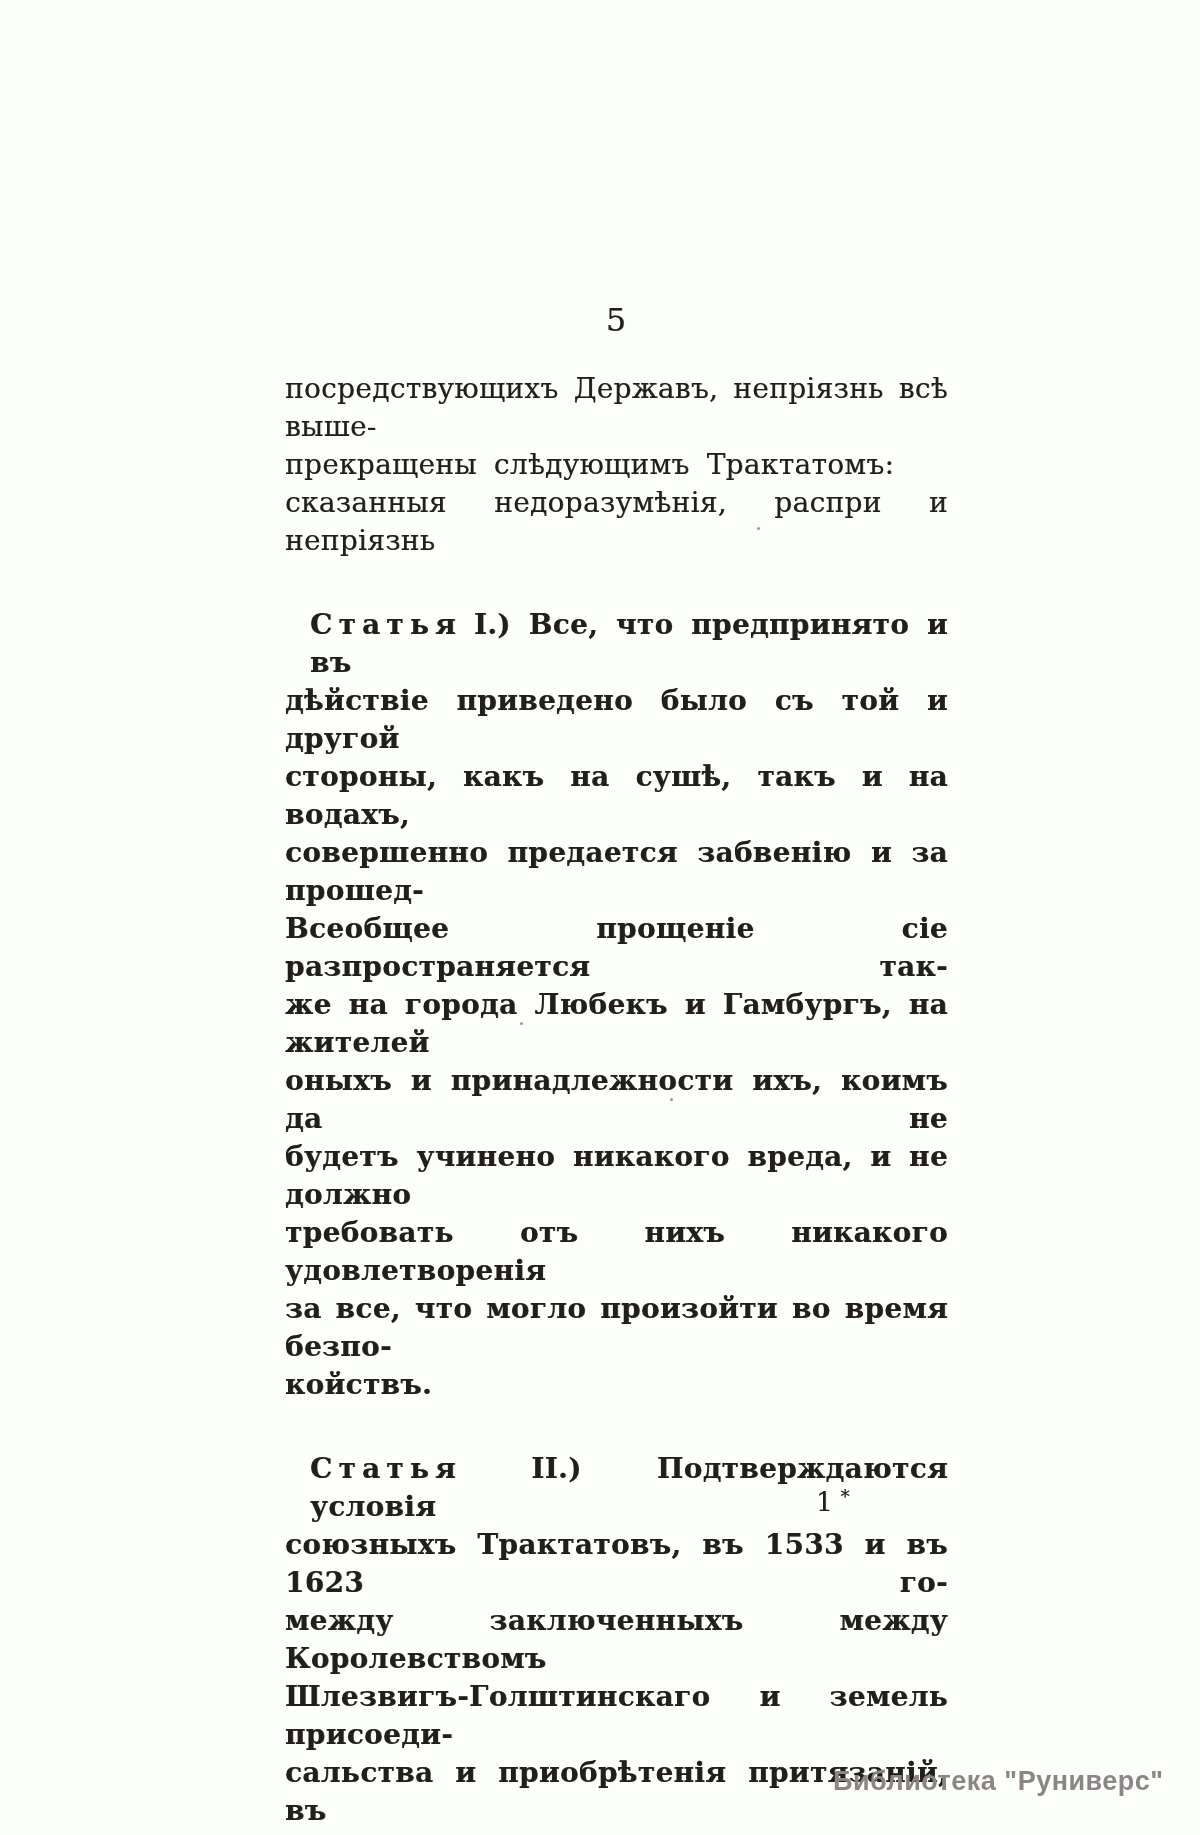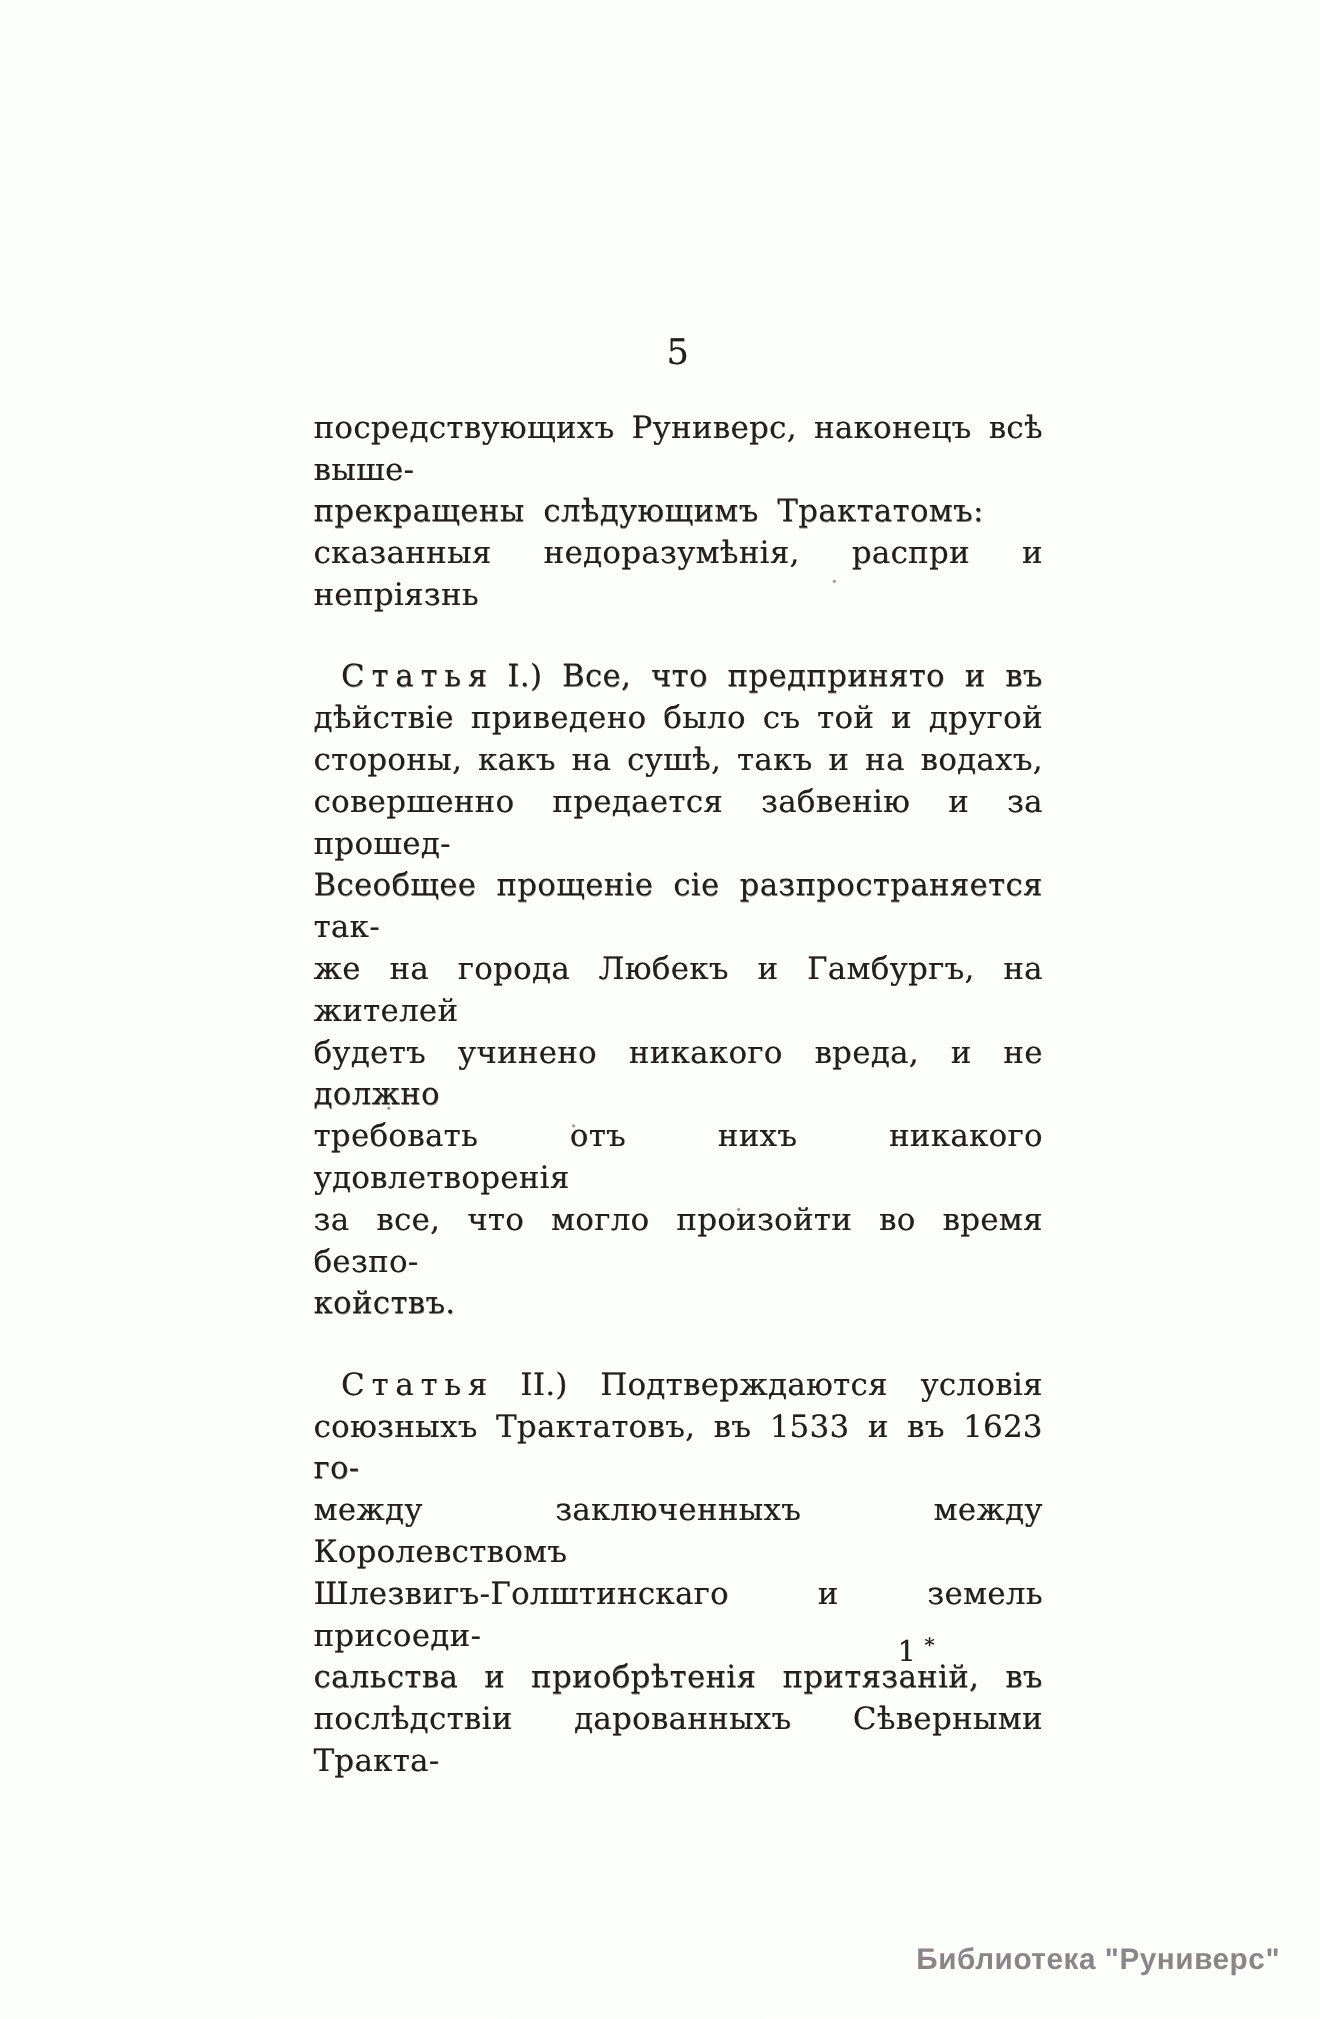--- a/index.html
+++ b/index.html
@@ -29,21 +29,22 @@
   }
   .text-column {
     position: absolute;
     left: 285px;
     top: 370px;
     width: 663px;
     font-size: 28px;
     line-height: 38px;
   }
   .paragraph + .paragraph {
-    margin-top: 36px;
+    margin-top: 46px;
+    font-weight: bold;
   }
   .line {
     text-align: justify;
     text-align-last: justify;
     text-justify: inter-word;
     letter-spacing: 0.3px;
     white-space: normal;
     text-shadow: 0.4px 0.2px 0 rgba(33,30,28,0.55);
   }
   .line.indent {
@@ -87,31 +88,32 @@
 </style>
 </head>
 <body>
 
 <div class="scan">
 
   <div class="page-number">5</div>
 
   <div class="text-column">
       <div class="paragraph">
-        <div class="line">посредствующихъ Руниверс, наконецъ всѣ выше-</div>
+        <div class="line">посредствующихъ Державъ, непріязнь всѣ выше-</div>
         <div class="line para-end">прекращены слѣдующимъ Трактатомъ:</div>
         <div class="line">сказанныя недоразумѣнія, распри и непріязнь</div>
       </div>
       <div class="paragraph">
         <div class="line indent">С т а т ь я I.) Все, что предпринято и въ</div>
         <div class="line">дѣйствіе приведено было съ той и другой</div>
         <div class="line">стороны, какъ на сушѣ, такъ и на водахъ,</div>
         <div class="line">совершенно предается забвенію и за прошед-</div>
         <div class="line">Всеобщее прощеніе сіе разпространяется так-</div>
         <div class="line">же на города Любекъ и Гамбургъ, на жителей</div>
+        <div class="line">оныхъ и принадлежности ихъ, коимъ да не</div>
         <div class="line">будетъ учинено никакого вреда, и не должно</div>
         <div class="line">требовать отъ нихъ никакого удовлетворенія</div>
         <div class="line">за все, что могло произойти во время безпо-</div>
         <div class="line para-end">койствъ.</div>
       </div>
       <div class="paragraph">
         <div class="line indent">С т а т ь я II.) Подтверждаются условія</div>
         <div class="line">союзныхъ Трактатовъ, въ 1533 и въ 1623 го-</div>
         <div class="line">между заключенныхъ между Королевствомъ</div>
         <div class="line">Шлезвигъ-Голштинскаго и земель присоеди-</div>

